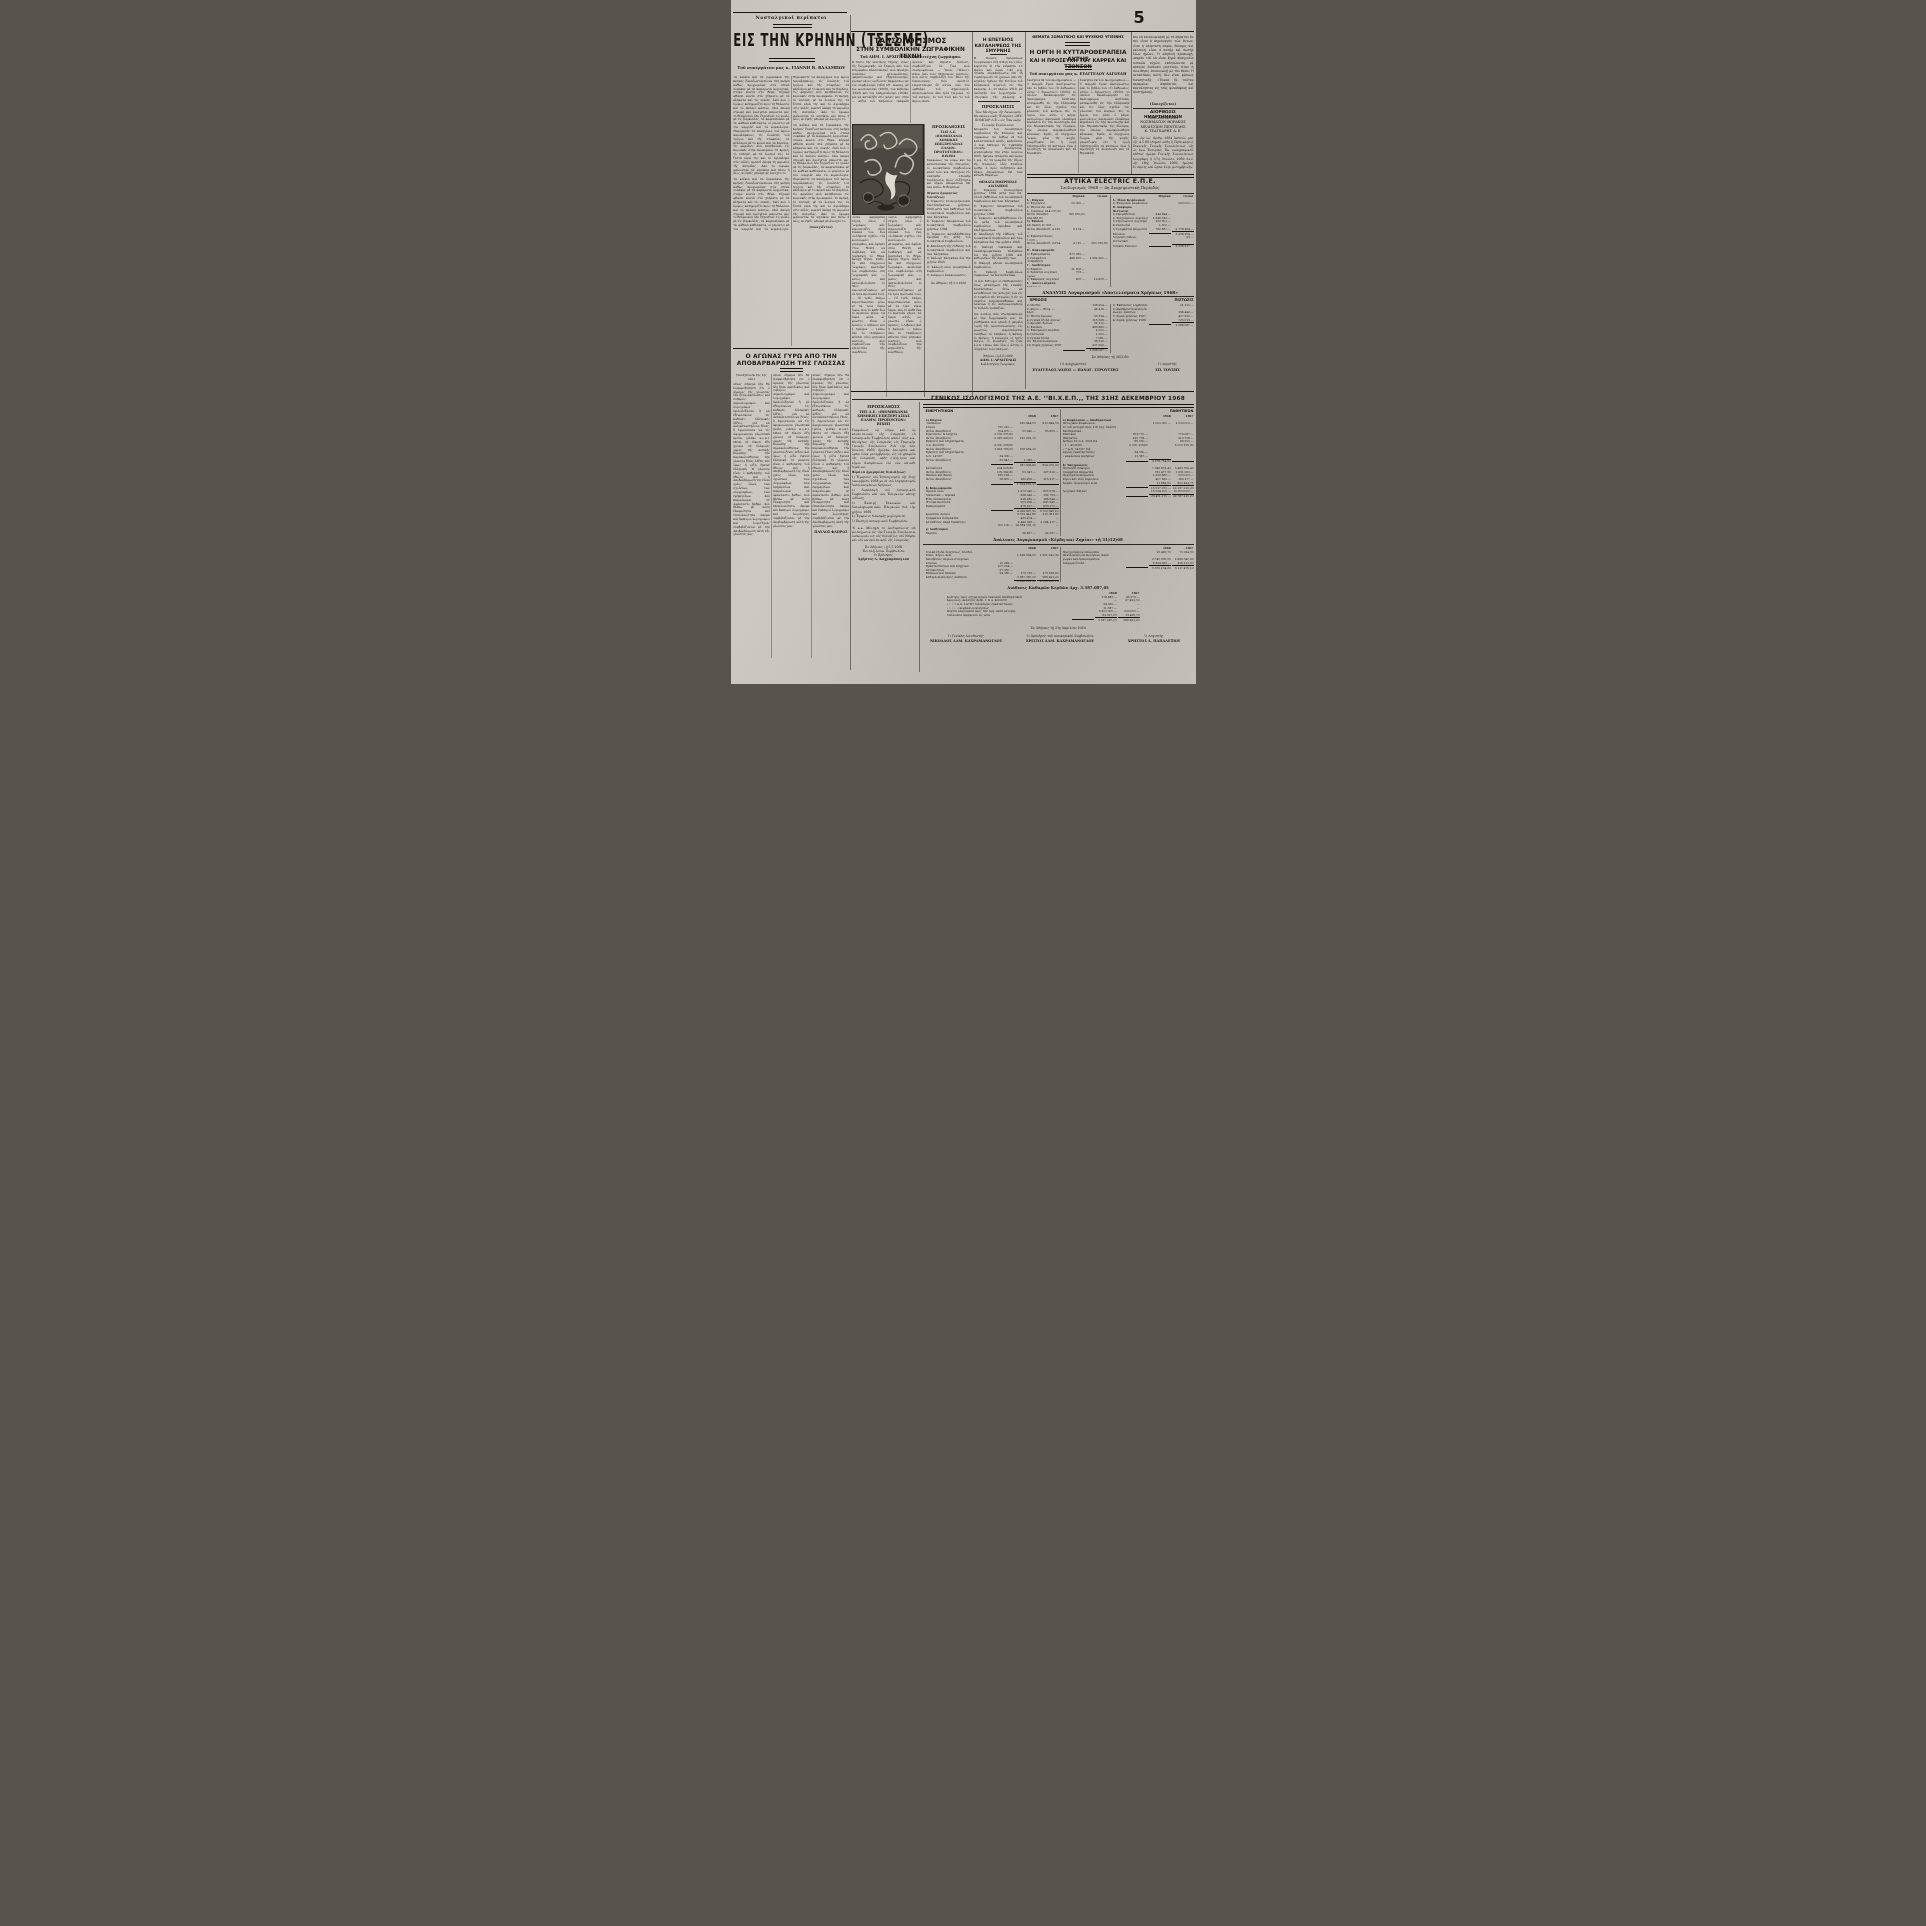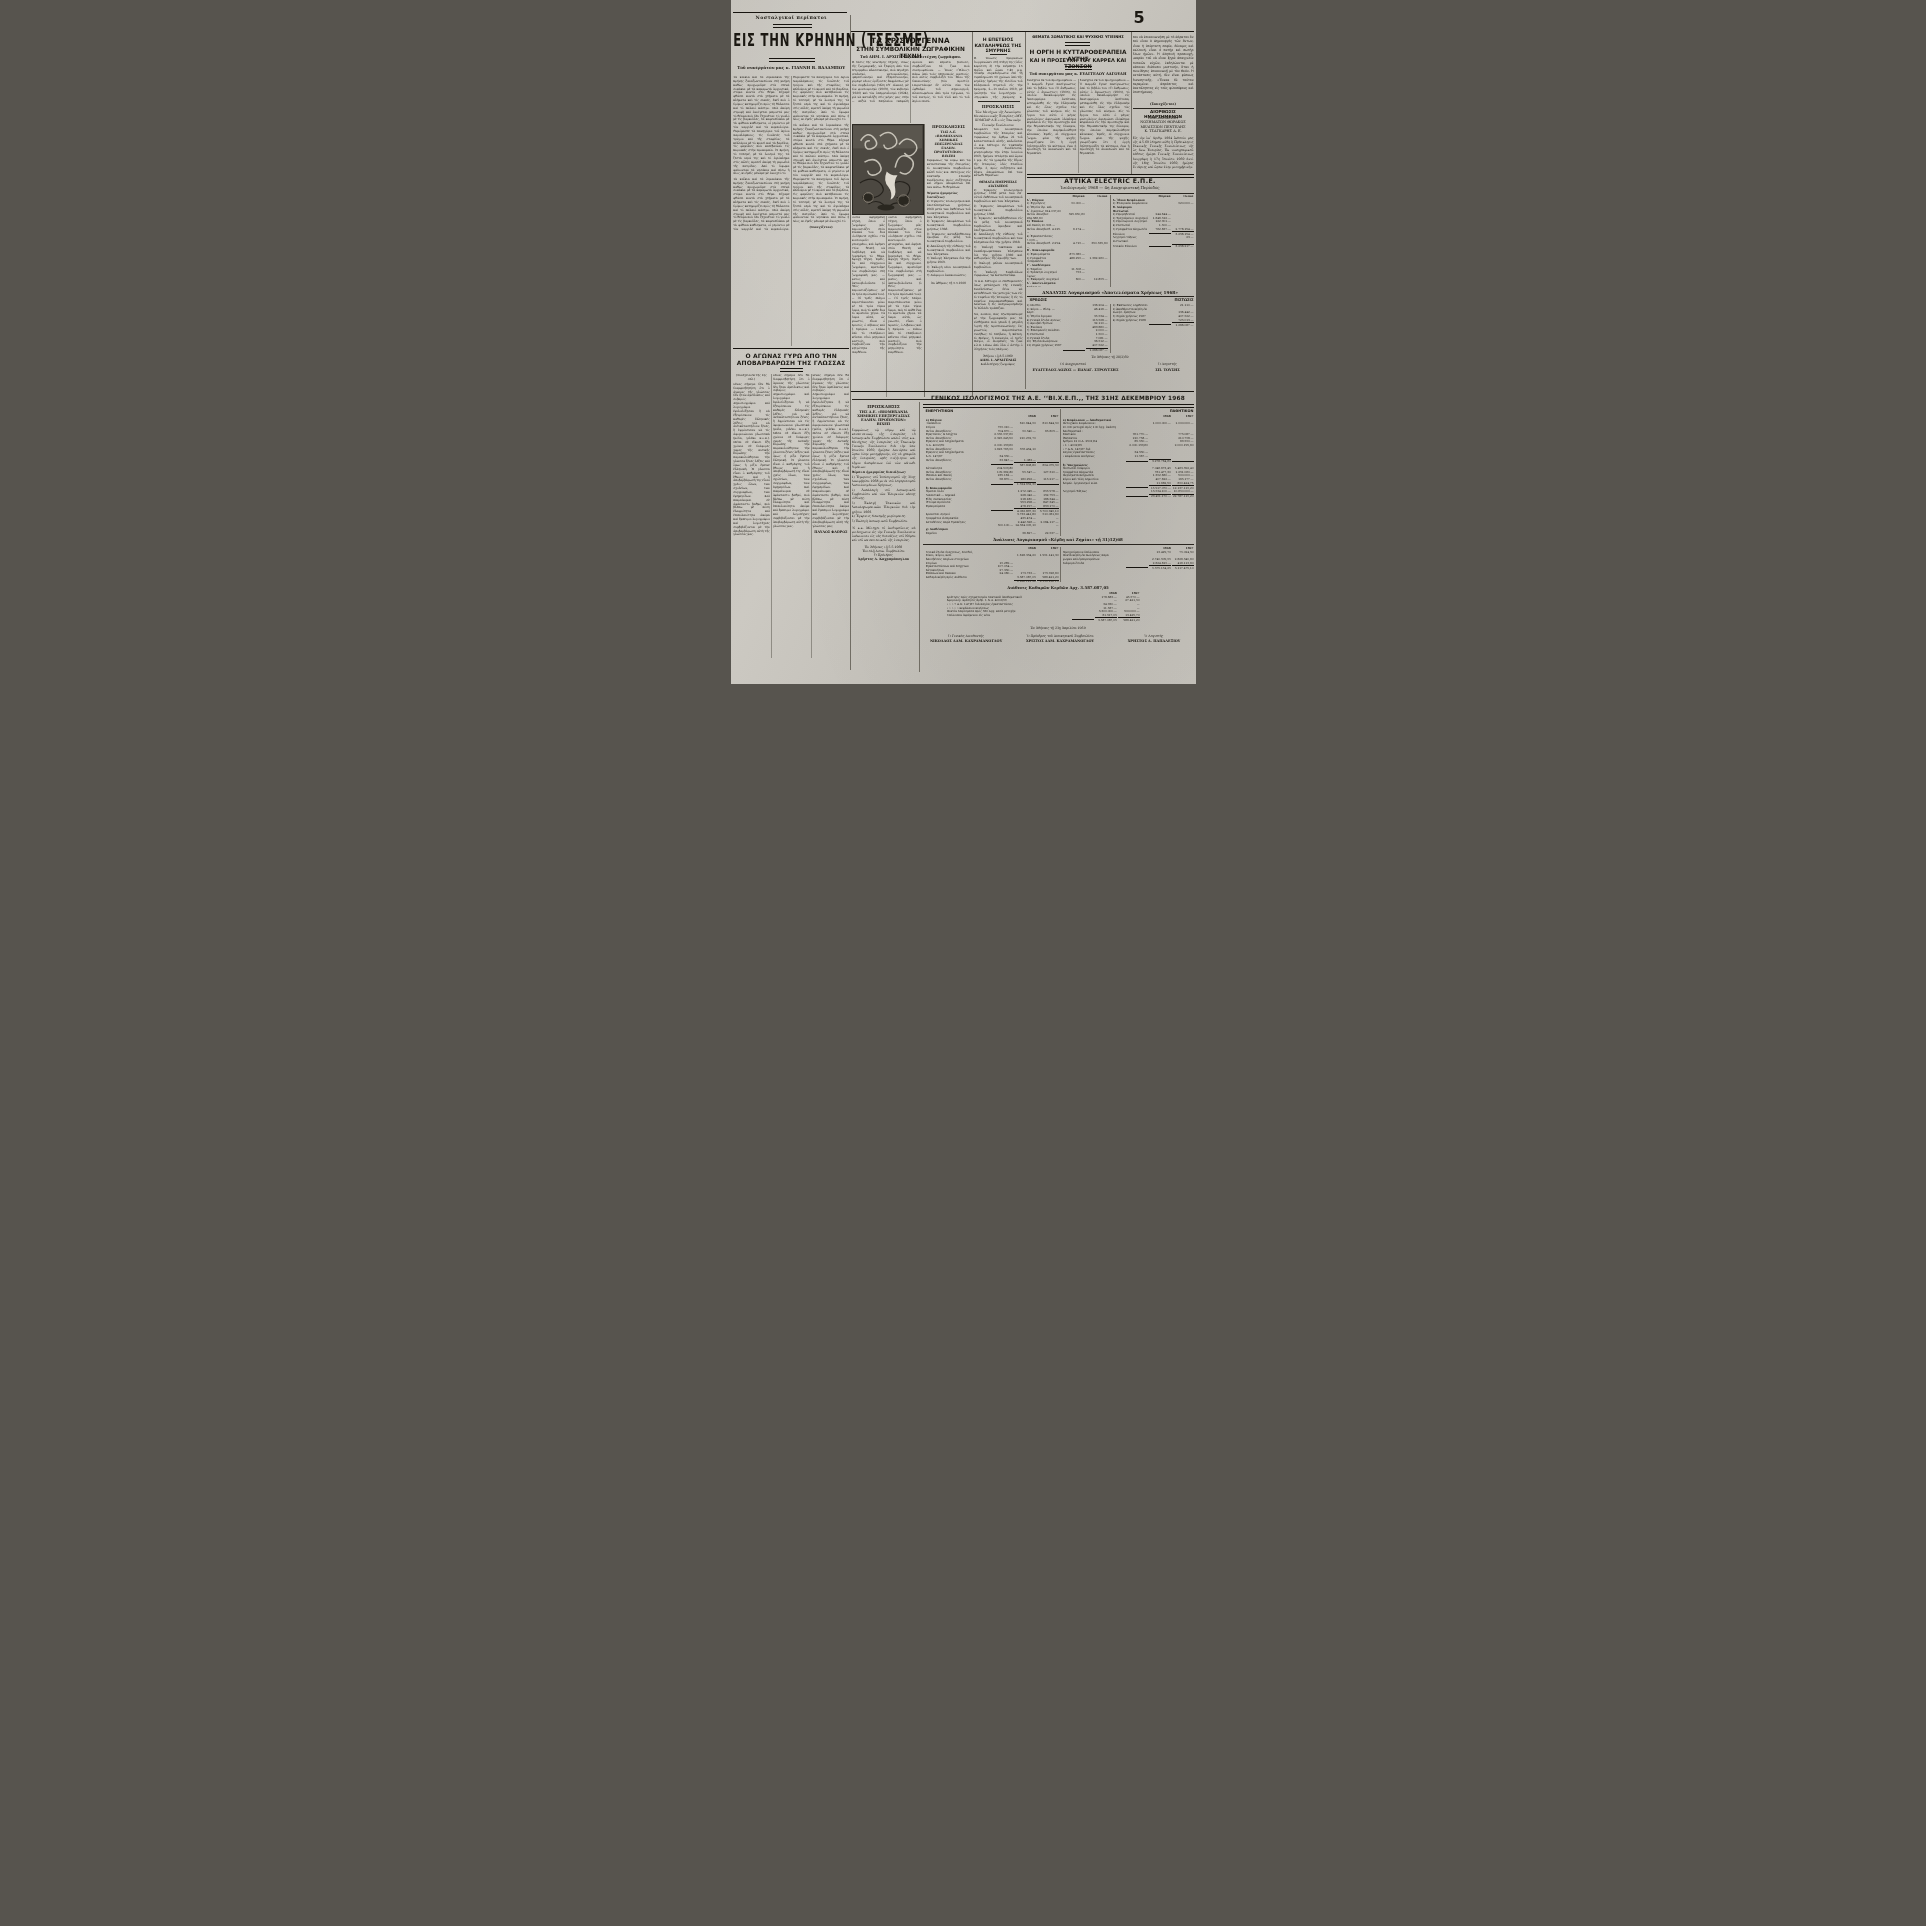--- a/index.html
+++ b/index.html
@@ -73,21 +73,21 @@
   <div class="abs c h2" style="left:2.7px;top:353px;width:116px;font-size:6px;">Ο ΑΓΩΝΑΣ ΓΥΡΩ ΑΠΟ ΤΗΝ ΑΠΟΒΑΡΒΑΡΩΣΗ ΤΗΣ ΓΛΩΣΣΑΣ</div>
   <div class="abs drule" style="left:49px;top:368px;width:23px;"></div>
   <div class="abs body cols3" style="left:2.7px;top:374px;width:116px;height:284px;">
     <div class="c">(Συνέχεια ἐκ τῆς 1ης σελ.)</div>
     <div style="margin-top:1.2px;">νένας σήμερα δὲν θὰ διαμφισβητήση ὅτι ὁ ἀγῶνας τῆς γλώσσας δὲν ἦταν ἀμείλικτος καὶ σοβαρός. Δημοσιογράφοι καὶ λογογράφοι ἐφιλοδόξησαν ἢ νὰ ἐξευρίσκουν τὶς καθαρὲς ἑλληνικὲς λέξεις, γιὰ νὰ ἀντικαταστήσουν ξένες, ἢ ἐφρόντισαν νὰ τὶς ἀφομοιώνουν γλωσσικὰ (μόδα, γιλέκο κ.ο.κ.). Μέσα σὲ εἴκοσι ἕξη χρόνια σὲ διάφορες χῶρες τῆς Δυτικῆς Εὐρώπης τὴν παρακολούθησαν τὴν γλῶσσα ξένες λέξεις καὶ ὅμως ἡ ρίζα ἔμεινε ἑλληνική. Ἡ γλῶσσα εἶναι ὁ καθρέφτης τοῦ ἔθνους καὶ ἡ ἀποβαρβάρωσή της εἶναι χρέος ὅλων, τῶν σχολείων, τῶν συγγραφέων, τῶν ἐφημερίδων. Καὶ πικραίνομαι σὲ ἀφάνταστο βαθμό, ποὺ βλέπω μὲ πόση ἐλαφρότητα καὶ ἐπιπολαιότητα ἀκόμα καὶ ἔμπειροι λογογράφοι καὶ λογοτέχνες συμβιβάζονται μὲ τὴν ἀποβαρβάρωση αὐτὴ τῆς γλώσσας μας.</div>
     <div style="margin-top:1.5px;">νένας σήμερα δὲν θὰ διαμφισβητήση ὅτι ὁ ἀγῶνας τῆς γλώσσας δὲν ἦταν ἀμείλικτος καὶ σοβαρός. Δημοσιογράφοι καὶ λογογράφοι ἐφιλοδόξησαν ἢ νὰ ἐξευρίσκουν τὶς καθαρὲς ἑλληνικὲς λέξεις, γιὰ νὰ ἀντικαταστήσουν ξένες, ἢ ἐφρόντισαν νὰ τὶς ἀφομοιώνουν γλωσσικὰ (μόδα, γιλέκο κ.ο.κ.). Μέσα σὲ εἴκοσι ἕξη χρόνια σὲ διάφορες χῶρες τῆς Δυτικῆς Εὐρώπης τὴν παρακολούθησαν τὴν γλῶσσα ξένες λέξεις καὶ ὅμως ἡ ρίζα ἔμεινε ἑλληνική. Ἡ γλῶσσα εἶναι ὁ καθρέφτης τοῦ ἔθνους καὶ ἡ ἀποβαρβάρωσή της εἶναι χρέος ὅλων, τῶν σχολείων, τῶν συγγραφέων, τῶν ἐφημερίδων. Καὶ πικραίνομαι σὲ ἀφάνταστο βαθμό, ποὺ βλέπω μὲ πόση ἐλαφρότητα καὶ ἐπιπολαιότητα ἀκόμα καὶ ἔμπειροι λογογράφοι καὶ λογοτέχνες συμβιβάζονται μὲ τὴν ἀποβαρβάρωση αὐτὴ τῆς γλώσσας μας.</div>
     <div style="margin-top:1.5px;">νένας σήμερα δὲν θὰ διαμφισβητήση ὅτι ὁ ἀγῶνας τῆς γλώσσας δὲν ἦταν ἀμείλικτος καὶ σοβαρός. Δημοσιογράφοι καὶ λογογράφοι ἐφιλοδόξησαν ἢ νὰ ἐξευρίσκουν τὶς καθαρὲς ἑλληνικὲς λέξεις, γιὰ νὰ ἀντικαταστήσουν ξένες, ἢ ἐφρόντισαν νὰ τὶς ἀφομοιώνουν γλωσσικὰ (μόδα, γιλέκο κ.ο.κ.). Μέσα σὲ εἴκοσι ἕξη χρόνια σὲ διάφορες χῶρες τῆς Δυτικῆς Εὐρώπης τὴν παρακολούθησαν τὴν γλῶσσα ξένες λέξεις καὶ ὅμως ἡ ρίζα ἔμεινε ἑλληνική. Ἡ γλῶσσα εἶναι ὁ καθρέφτης τοῦ ἔθνους καὶ ἡ ἀποβαρβάρωσή της εἶναι χρέος ὅλων, τῶν σχολείων, τῶν συγγραφέων, τῶν ἐφημερίδων. Καὶ πικραίνομαι σὲ ἀφάνταστο βαθμό, ποὺ βλέπω μὲ πόση ἐλαφρότητα καὶ ἐπιπολαιότητα ἀκόμα καὶ ἔμπειροι λογογράφοι καὶ λογοτέχνες συμβιβάζονται μὲ τὴν ἀποβαρβάρωση αὐτὴ τῆς γλώσσας μας.</div>
     <div class="c b" style="margin-top:1.9px;font-size:3.3px;">ΠΑΥΛΟΣ ΦΛΩΡΟΣ</div>
   </div>
 
-  <div class="abs c h2" style="left:121px;top:37px;width:118px;">ΤΑ ΧΡΙΣΤΟΥΓΕΝΝΑ</div>
+  <div class="abs c h2" style="left:121px;top:37px;width:118px;">ΤΑ ΙΣΟΛΟΓΙΣΜΟΣ</div>
   <div class="abs c h3" style="left:121px;top:46px;width:118px;">ΣΤΗΝ ΣΥΜΒΟΛΙΚΗΝ ΖΩΓΡΑΦΙΚΗΝ ΤΕΧΝΗ</div>
   <div class="abs c" style="left:121px;top:55px;width:118px;font:bold 3.7px/1.2 'DejaVu Serif',serif;">Τοῦ ΔΗΜ. Ι. ΑΡΧΙΓΕΝΗ, Καλλιτέχνη ζωγράφου.</div>
   <div class="abs body cols2" style="left:121px;top:61px;width:118px;height:62px;">
     <div>Ἡ τάσις τῆς νεώτερης Τέχνης, ἰδίως τῆς ζωγραφικῆς, νὰ ξεφύγη ἀπὸ τὸν τετριμμένο κλασσικισμό, ποὺ περιέχει ρεαλισμό, νατουραλισμό, ἰμπρεσιονισμὸ καὶ ἐξπρεσιονισμό, γύρεψε νέους ὁρίζοντες ἐκφράσεως μὲ τὸν συμβολισμὸ (τέλη ΙΘ΄ αἰῶνα), μὲ τὸν φουτουρισμὸ (1909), τὸν κυβισμὸ (1920) καὶ τὸν ὑπερρεαλισμὸ (1924), γιὰ νὰ καταλήξη στὶς μέρες μας στὴν — Δεξιὰ τοῦ Σπηλαίου «κεφαλὴ ἀρνιοῦ καὶ κέρατα βοδιοῦ», συμβολίζουν τὰ ζῶα ποὺ συντροφεύουν. — Ἕνας «Ἥλιος» πάνω ἀπὸ τοὺς Μητρικοὺς μαστούς, ποὺ αὐτὸς συμβολίζει τὸν Ἥλιο τῆς δικαιοσύνης (τὸν Χριστό). Παριστάνομε δὲ αὐτὸν σὰν τὸν ὀφθαλμὸ τοῦ Δημιουργοῦ, πλαισιωμένον ἀπὸ τρία τρίγωνα, τὸ τοῦ Πατρός, τὸ τοῦ Υἱοῦ καὶ τὸ τοῦ Ἁγίου Πνεύ-</div>
   </div>
 
   <div class="abs artfrm" style="left:121px;top:124px;width:70px;height:89px;">
     <svg width="69" height="89" viewBox="0 0 180 230">
       <rect x="0" y="0" width="180" height="230" fill="#4c4841"></rect>
       <rect x="0" y="0" width="180" height="60" fill="#5a564e"></rect>

